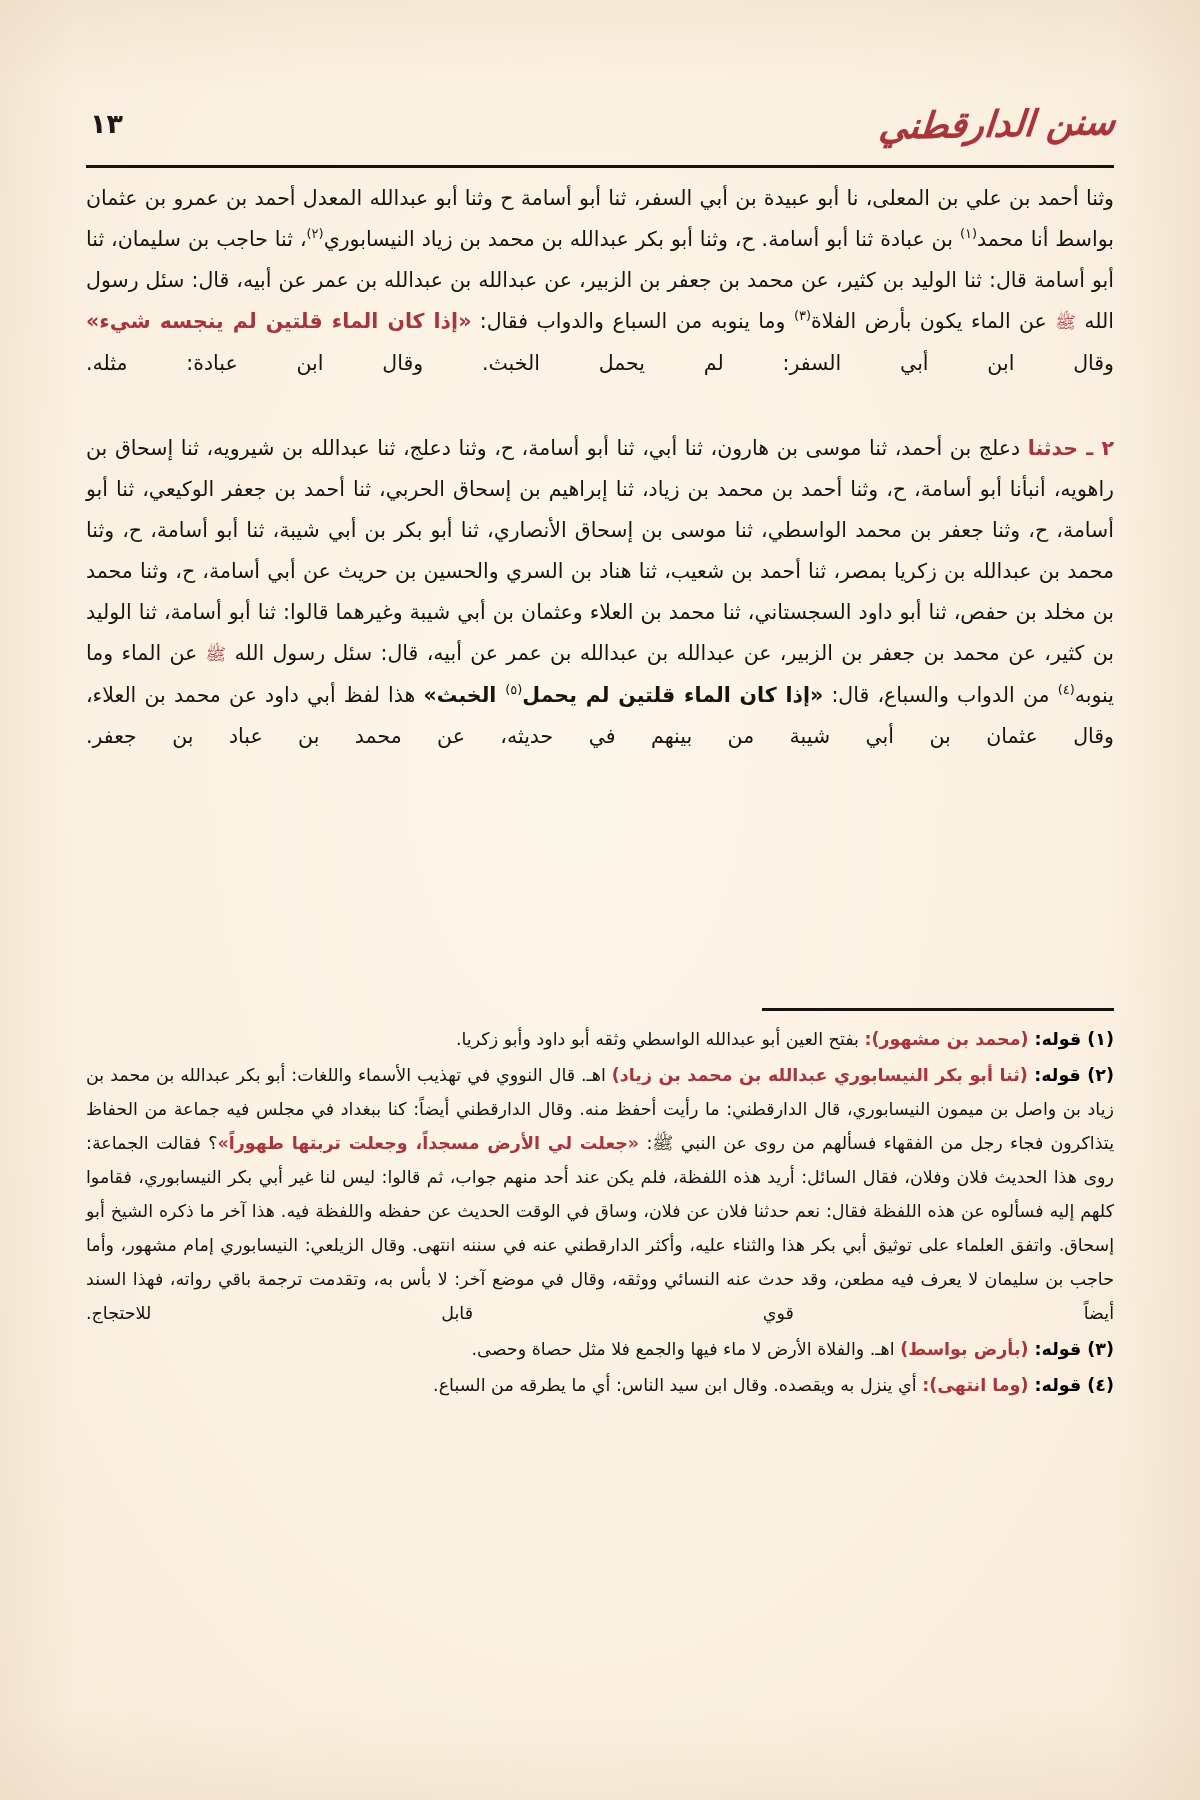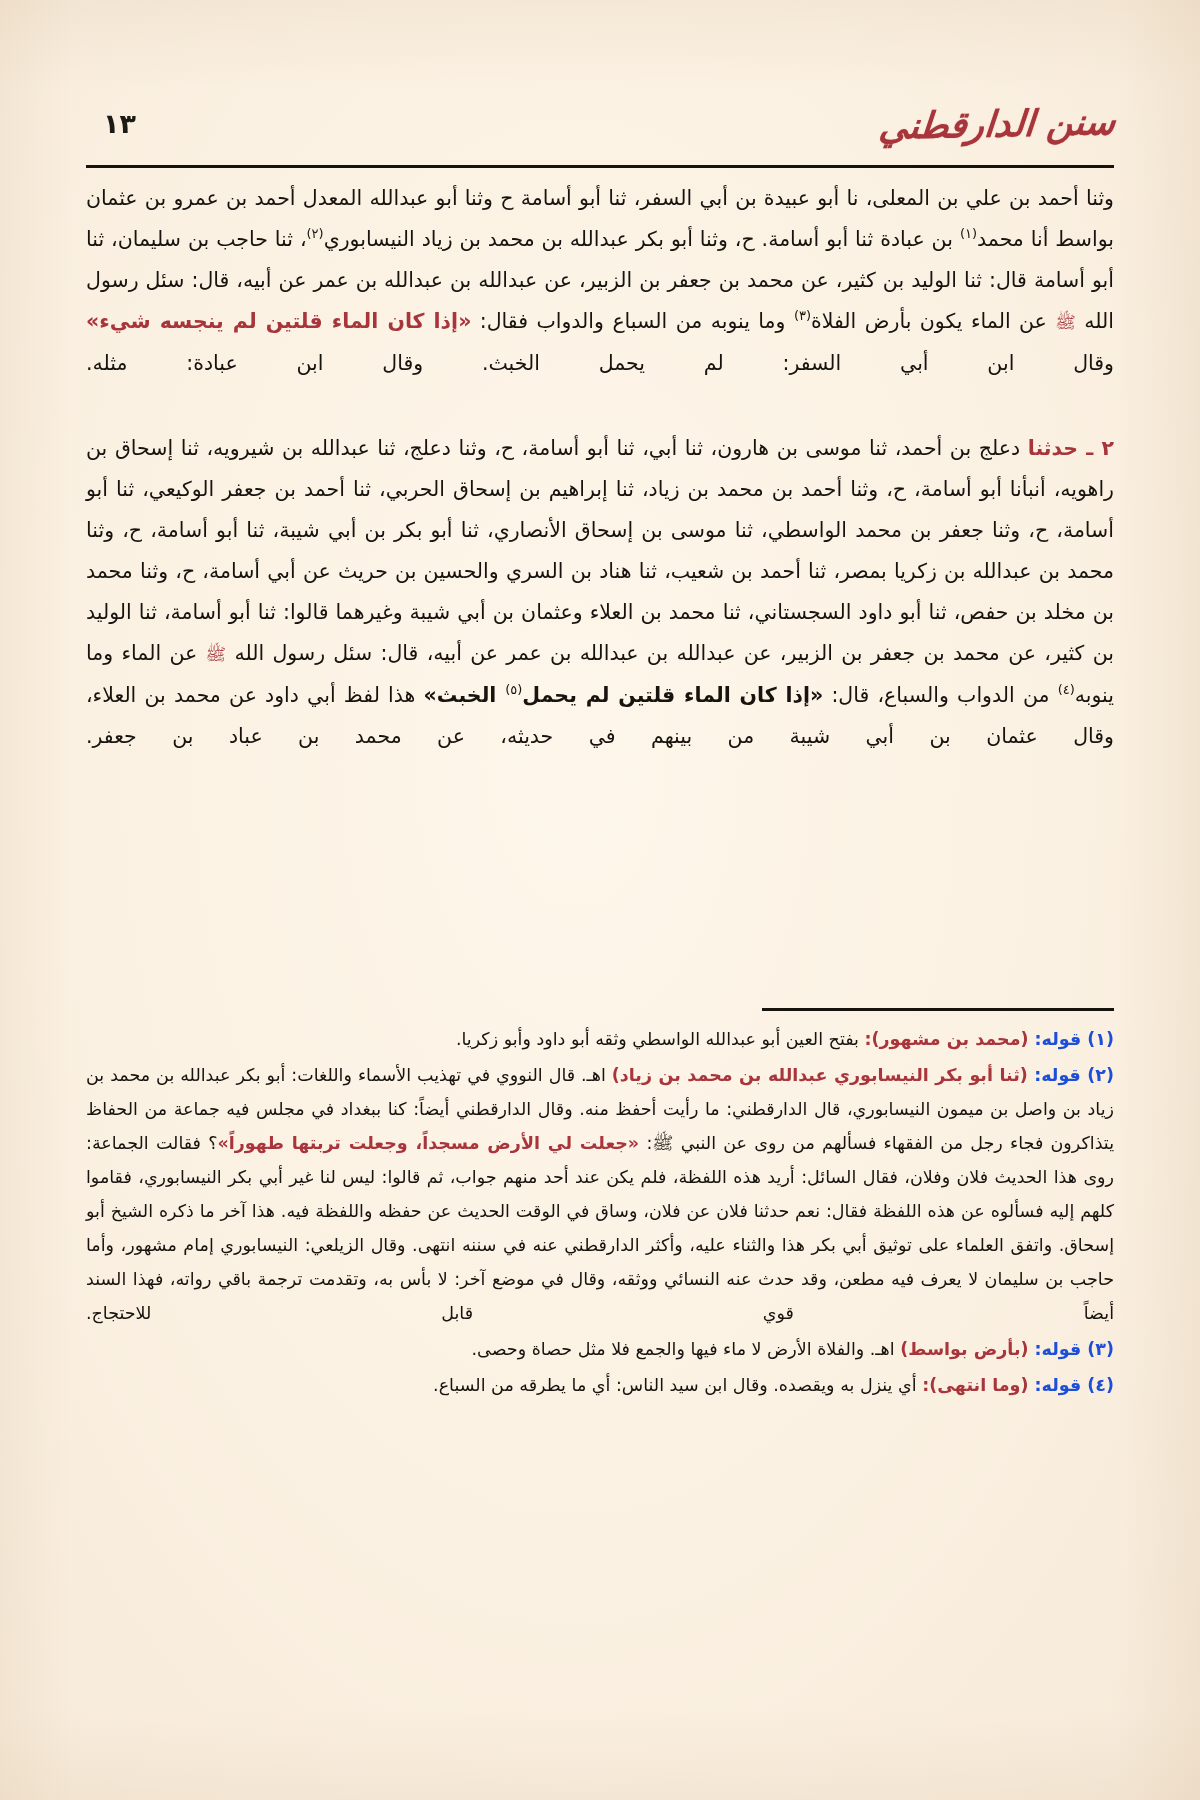--- a/index.html
+++ b/index.html
@@ -58,21 +58,21 @@
     font-weight: bold;
     font-style: italic;
     letter-spacing: -1px;
     line-height: 1;
     transform: skewX(-6deg) rotate(-1.2deg);
     transform-origin: right bottom;
     text-shadow: 0 0 1px rgba(168,53,60,0.45);
   }
   .runhead-folio {
     position: absolute;
-    left: 17px;
+    left: 4px;
     top: 6px;
     color: #1d1a16;
     font-size: 27px;
     font-weight: bold;
     line-height: 1;
     font-family: "DejaVu Sans", sans-serif;
   }
 
   .rule-top {
     position: absolute;
@@ -151,21 +151,21 @@
   .fn {
     display: block;
     text-align: justify;
     text-align-last: right;
     margin-bottom: 2px;
   }
   .fn.wide {
     text-align-last: justify;
   }
   .fn-num {
-    color: #1d4ed8;
+    color: #000000;
     font-weight: bold;
   }
   .fn-lemma {
     color: #a8353c;
     font-weight: bold;
   }
 </style>
 </head>
 <body>
 

